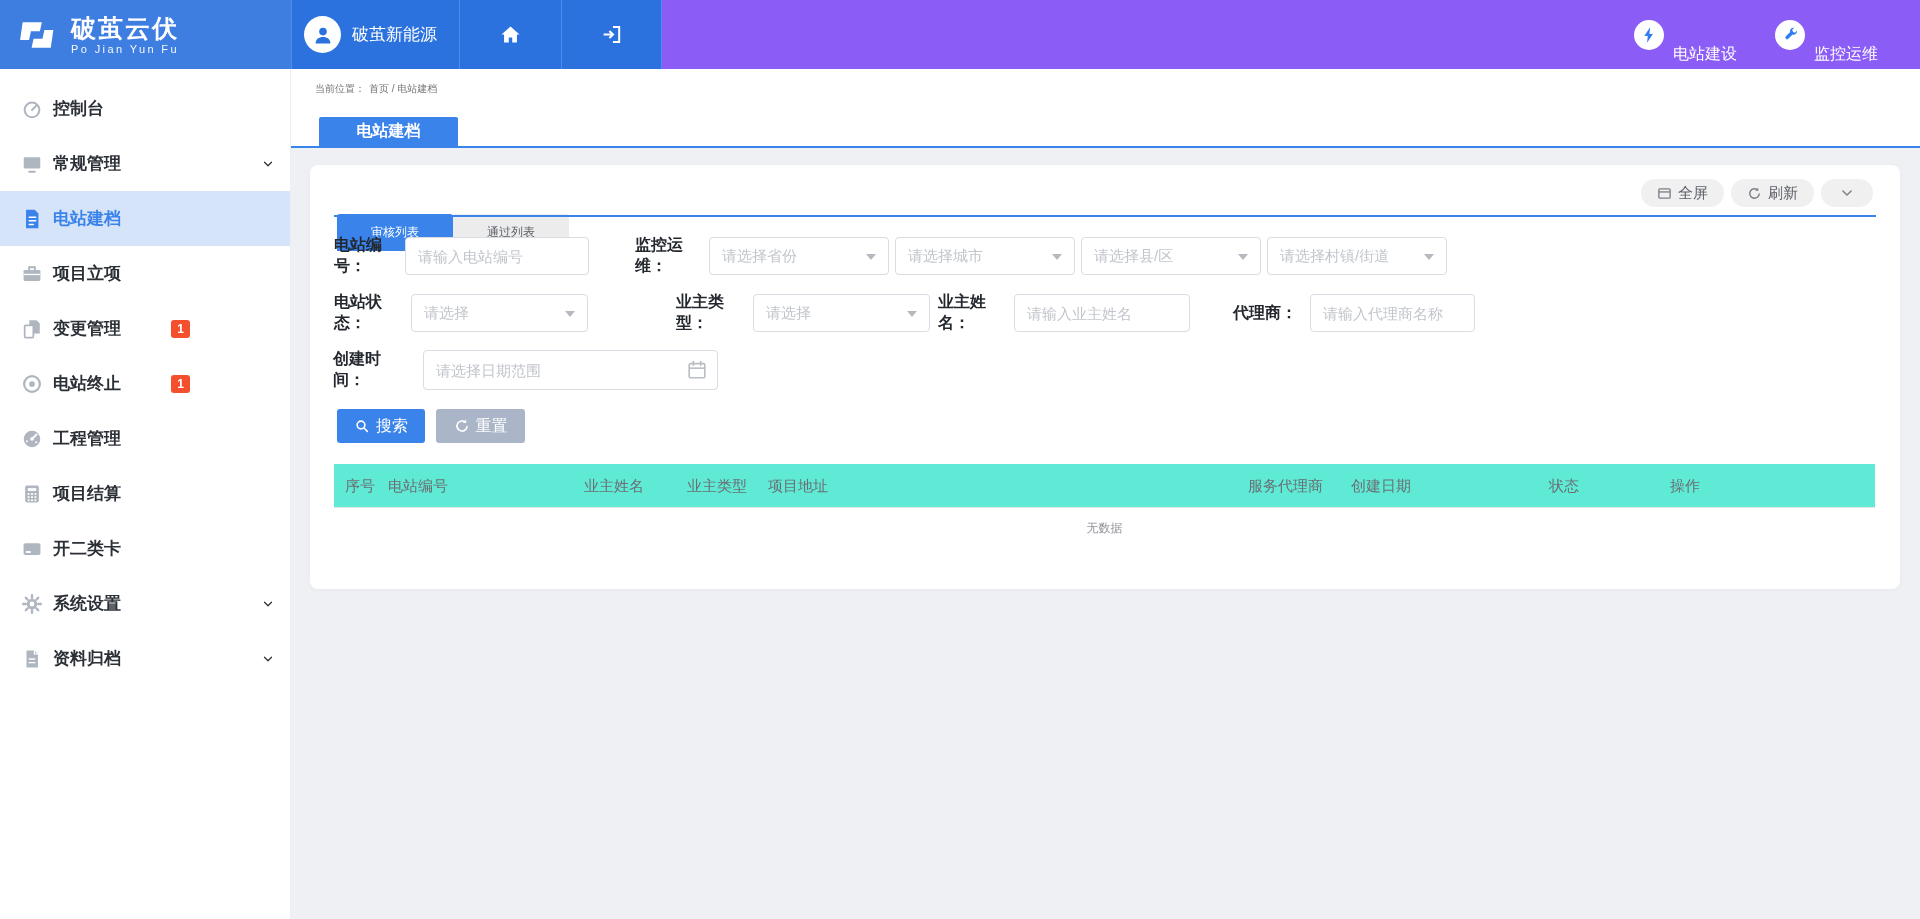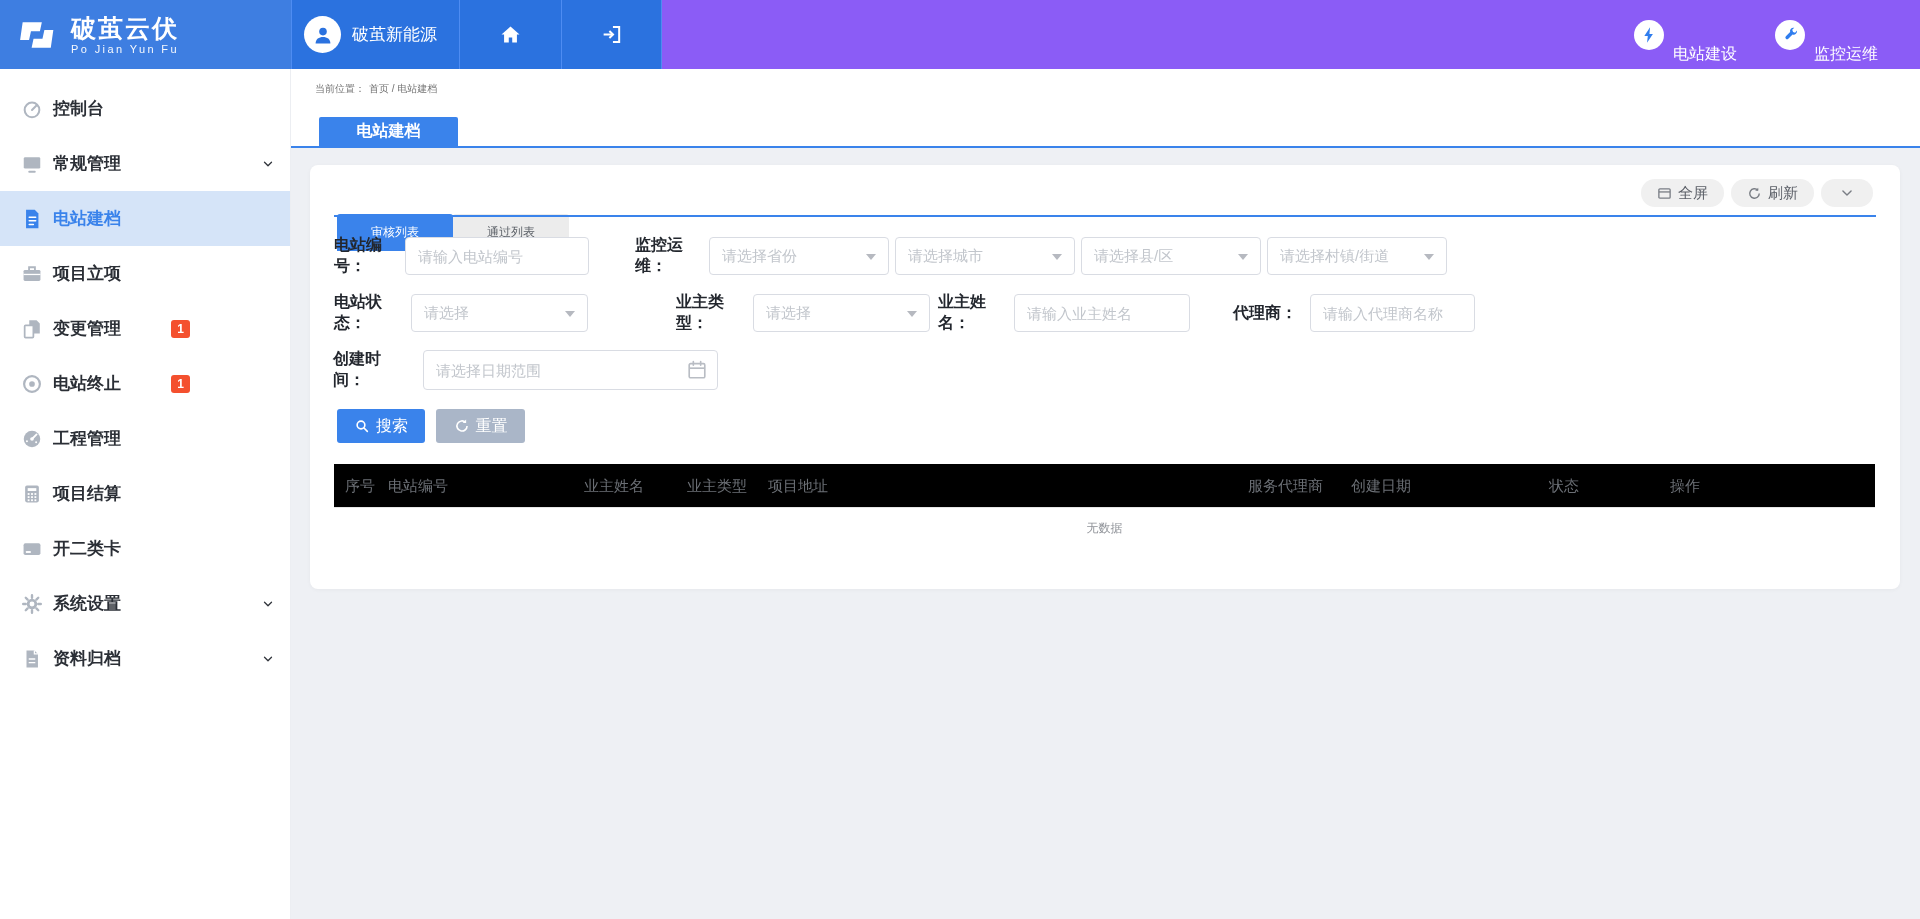--- a/index.html
+++ b/index.html
@@ -60,21 +60,21 @@
   .fselect { position:absolute; top:0; height:38px; border:1px solid #D9DCE3; border-radius:4px; background:#fff; display:flex; align-items:center; padding:0 12px; cursor:pointer; }
   .fselect .ph { font-size:15px; color:#C2C6CC; }
   .fselect .caret { position:absolute; right:12px; top:16px; width:0; height:0; border-left:5px solid transparent; border-right:5px solid transparent; border-top:6px solid #B6B9C0; }
   .daterange { height:40px !important; padding-right:38px; }
   .cal-ico { position:absolute; top:9px; width:22px; height:22px; pointer-events:none; }
 
   .btn { position:absolute; height:34px; border:none; border-radius:3px; color:#fff; font-size:16px; display:flex; align-items:center; justify-content:center; gap:6px; cursor:pointer; font-family:inherit; }
   .btn-search { left:27px; width:88px; background:#3A83EB; }
   .btn-reset { left:126px; width:89px; background:#AAB6C8; }
 
-  .thead { position:absolute; left:24px; top:299px; width:1541px; height:44px; background:#000000; border-bottom:1px solid #E6E6E6; }
+  .thead { position:absolute; left:24px; top:299px; width:1541px; height:44px; background:#5eead4; border-bottom:1px solid #E6E6E6; }
   .thead span { position:absolute; top:13px; font-size:15px; color:#6B6F75; white-space:nowrap; }
   .empty { position:absolute; left:24px; top:355px; width:1541px; text-align:center; font-size:12px; color:#909399; }
 
   svg { display:block; }
 </style>
 </head>
 <body>
 
 <div class="app">
 

